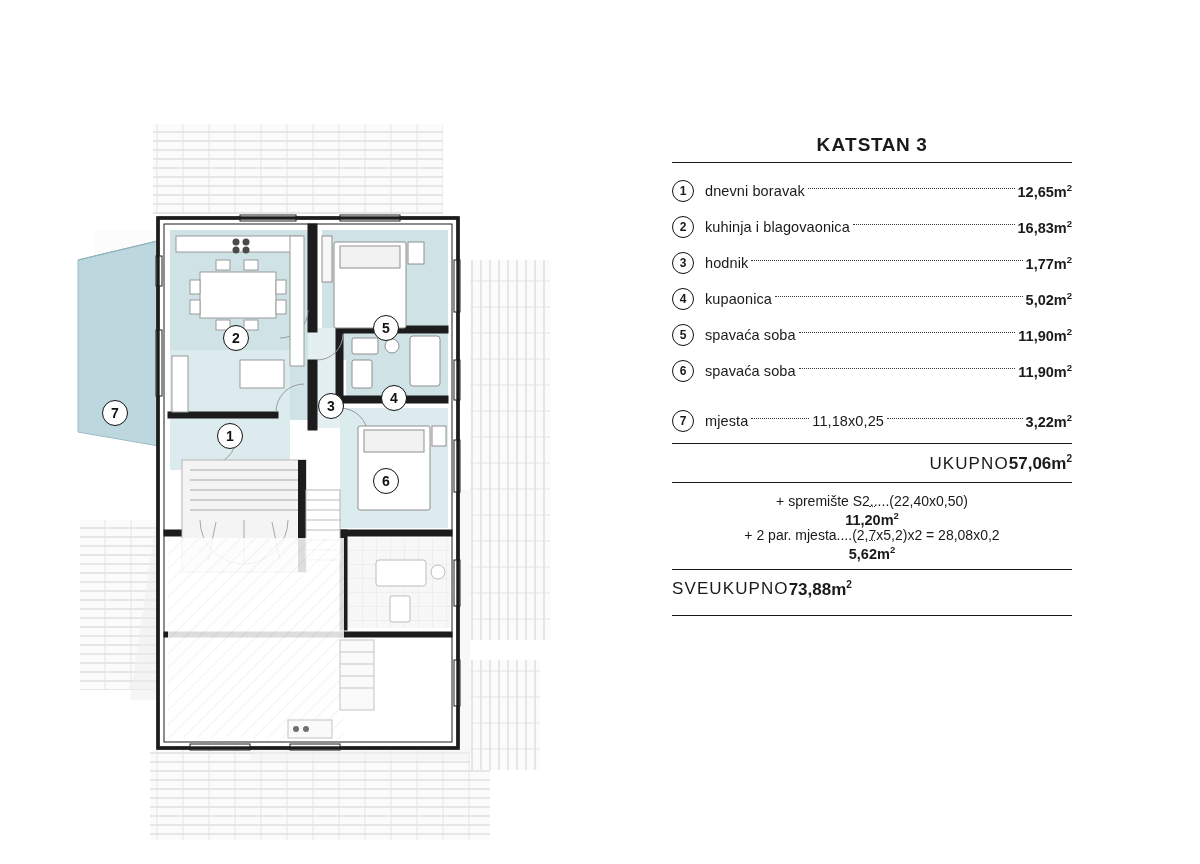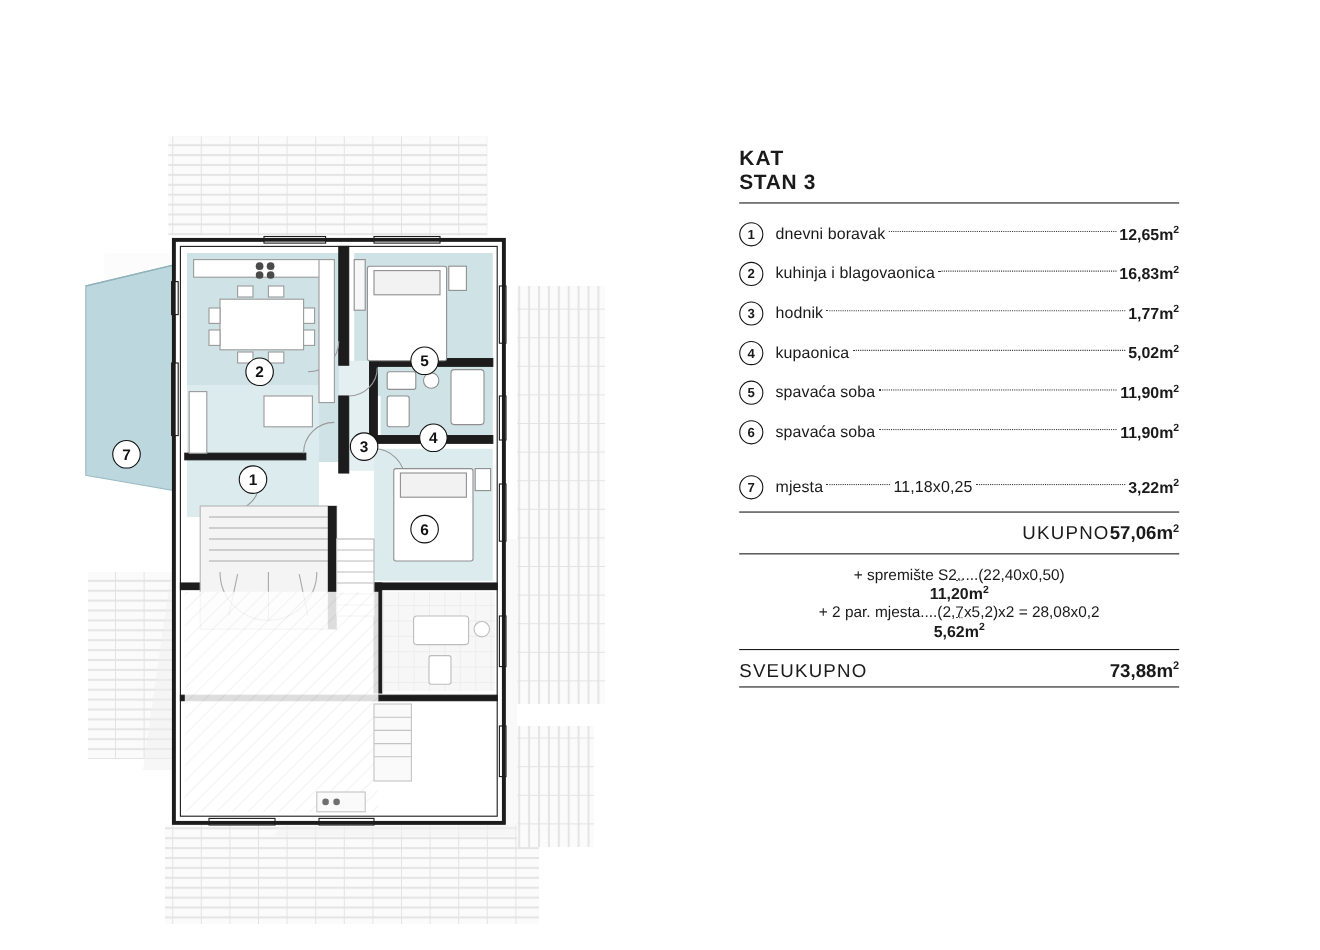--- a/index.html
+++ b/index.html
@@ -52,21 +52,20 @@
     top: 134px;
     width: 400px;
   }
 
   .legend-header {
     display: flex;
     align-items: baseline;
     justify-content: center;
     border-bottom: 1.6px solid #1a1a1a;
     padding-bottom: 6px;
-    flex-direction: column;
   }
   .legend-header .lh-left {
     font-size: 19px;
     font-weight: bold;
     letter-spacing: 1.2px;
   }
   .legend-header .lh-right {
     font-size: 19px;
     font-weight: bold;
     letter-spacing: 0.6px;
@@ -157,24 +156,23 @@
   .extra-row .area {
     font-size: 14.5px;
     font-weight: bold;
     white-space: nowrap;
   }
   .extra-row .area sup { font-size: 9.5px; }
 
   .grand-row {
     display: flex;
     align-items: baseline;
-    justify-content: space-between;
     border-top: 1.4px solid #1a1a1a;
     border-bottom: 1.4px solid #1a1a1a;
-    padding: 9px 0 4px 0;
+    padding: 9px 0 16px 0;
     margin-top: 8px;
   }
   .grand-row .g-label {
     font-size: 17px;
     letter-spacing: 1.1px;
   }
   .grand-row .g-value {
     font-size: 17px;
     font-weight: bold;
   }

